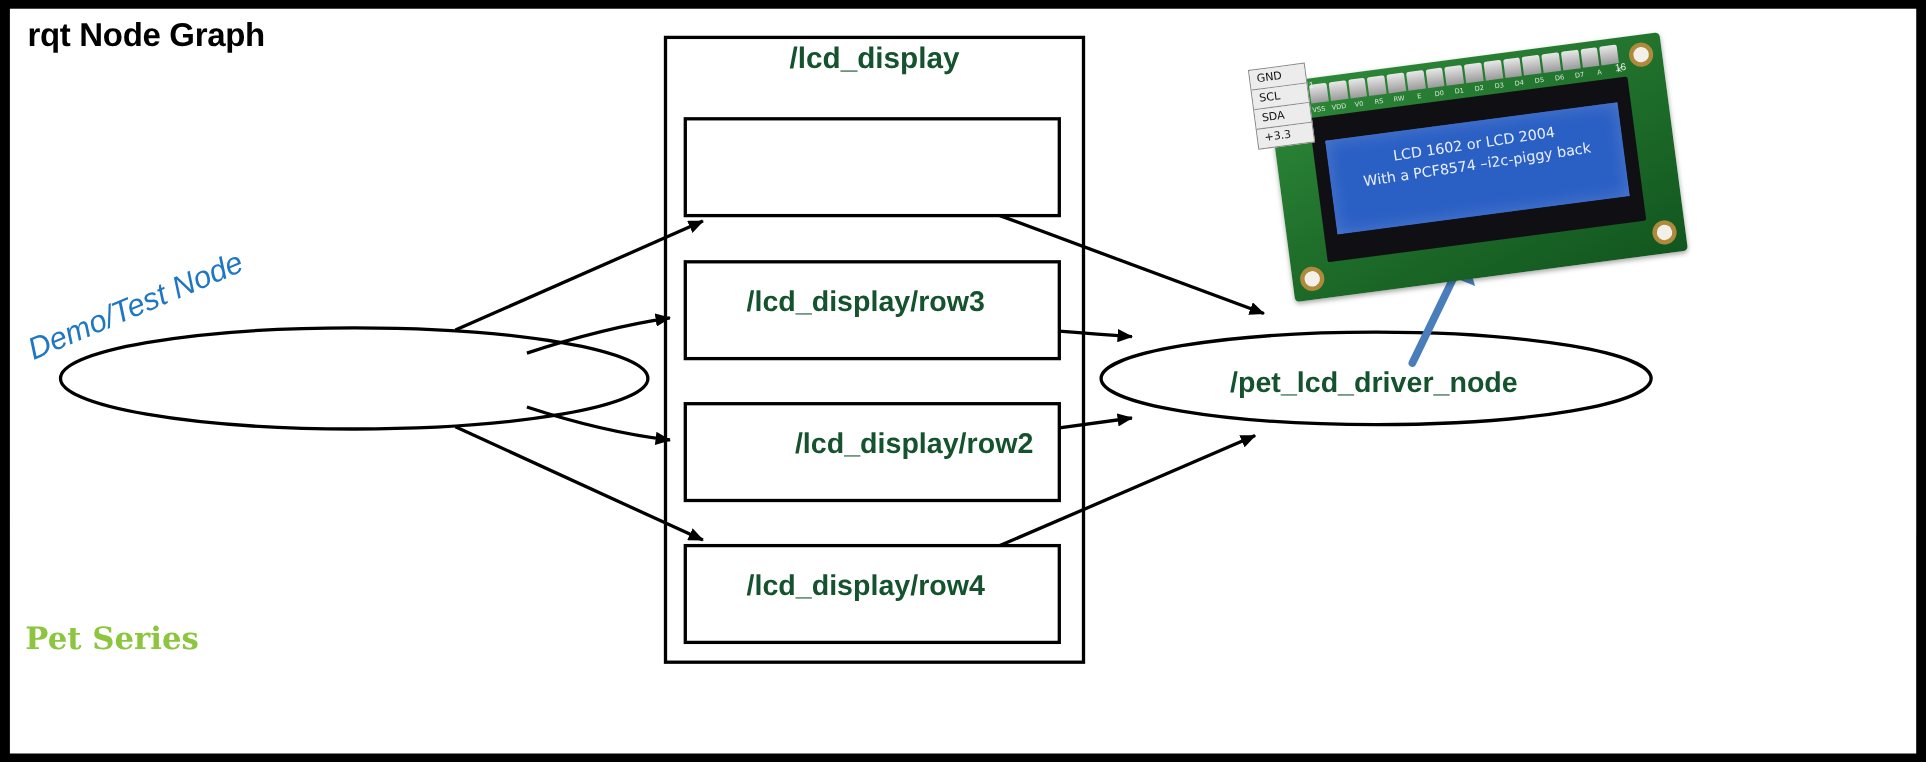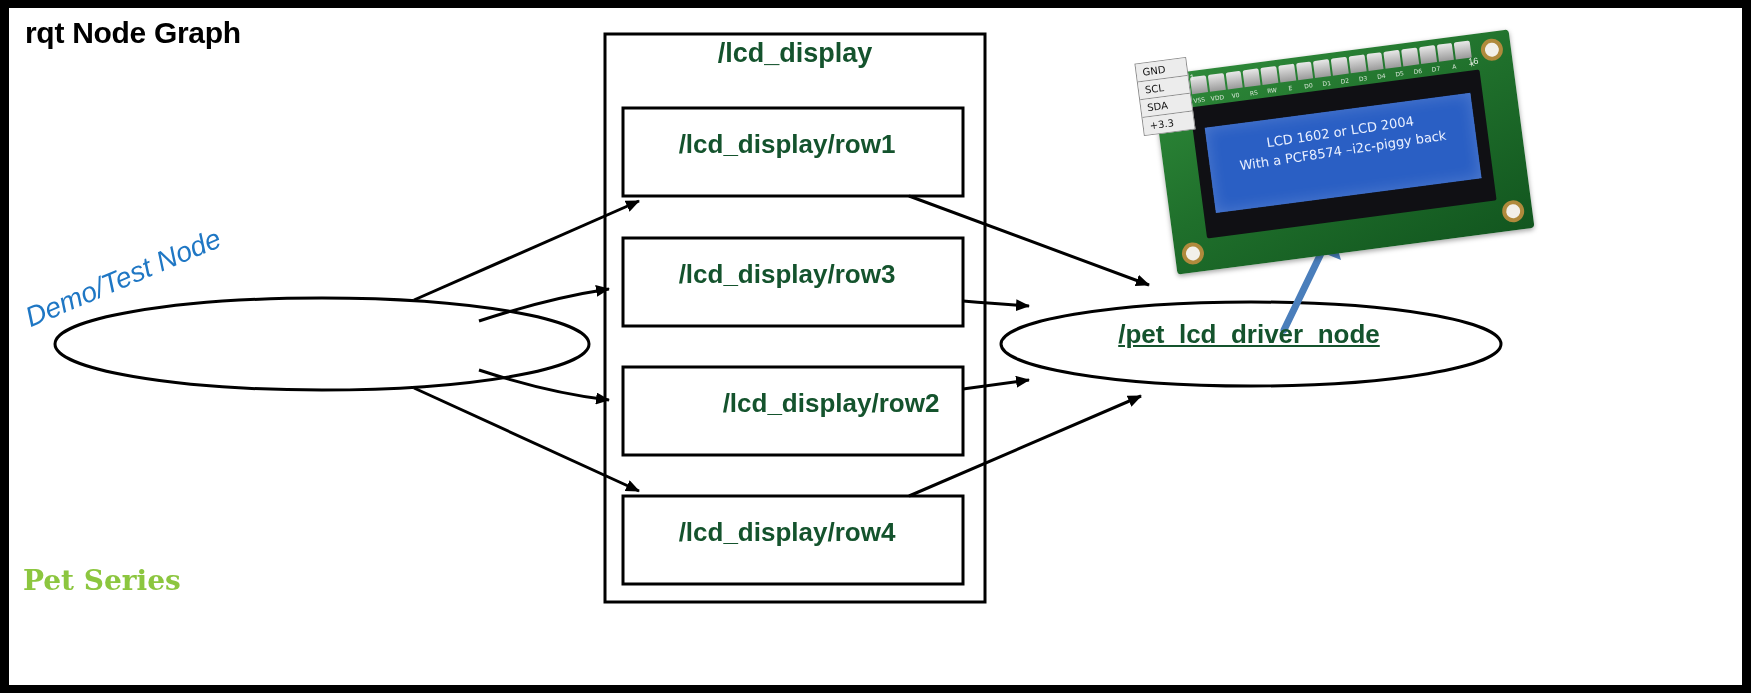--- a/index.html
+++ b/index.html
@@ -76,21 +76,21 @@
     font-size: 27px;
   }
   .row-label { font-size: 26px; width: 328px; }
   #row1-label { left: 614px; top: 121px; }
   #row3-label { left: 614px; top: 251px; }
   #row2-label { left: 614px; top: 380px; padding-left: 44px; }
   #row4-label { left: 614px; top: 509px; }
 
   .ellipse-label { font-size: 26px; }
   #publish-label { left: 52px; top: 313px; width: 530px; }
-  #driver-label  { left: 990px; top: 311px; width: 500px; text-decoration: underline; }
+  #driver-label  { left: 990px; top: 324px; width: 500px; }
 
   
   #demo-test-note {
     position: absolute;
     left: 18px;
     top: 295px;
     color: #1f77c4;
     font-size: 28px;
     font-style: italic;
     font-weight: 500;
@@ -248,21 +248,20 @@
       <path d="M900,488 L1132,388" fill="none" stroke="#000" stroke-width="3" marker-end="url(#arrow)"></path>
 
       <g>
         <path d="M1275,322 L1318,233" fill="none" stroke="#4a7ebb" stroke-width="7" stroke-linecap="round"></path>
         <path d="M1321,215 L1332,252 L1302,240 Z" fill="#4a7ebb"></path>
       </g>
     </svg>
 
     <div id="group-title" class="node-label">/lcd_display</div>
 
-    <div id="row1-label" class="node-label row-label">/lcd_display/row1</div>
     <div id="row3-label" class="node-label row-label">/lcd_display/row3</div>
     <div id="row2-label" class="node-label row-label">/lcd_display/row2</div>
     <div id="row4-label" class="node-label row-label">/lcd_display/row4</div>
 
     <div id="driver-label" class="node-label ellipse-label">/pet_lcd_driver_node</div>
 
     <div id="demo-test-note">Demo/Test Node</div>
 
     <div id="lcd-photo">
 

